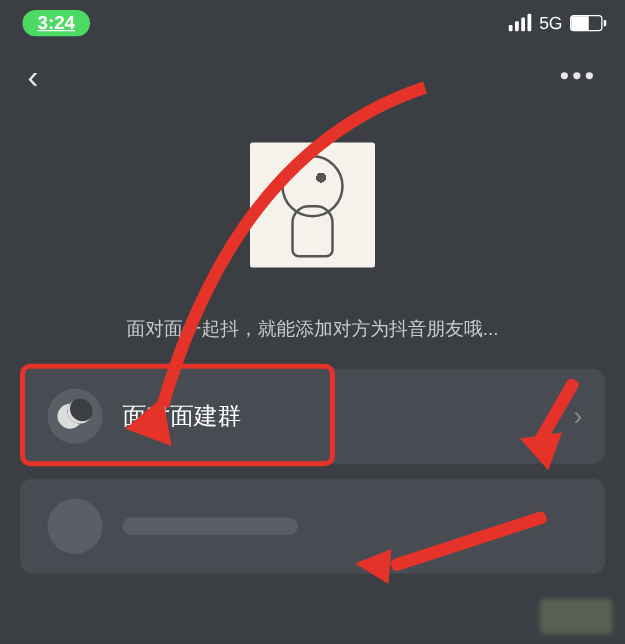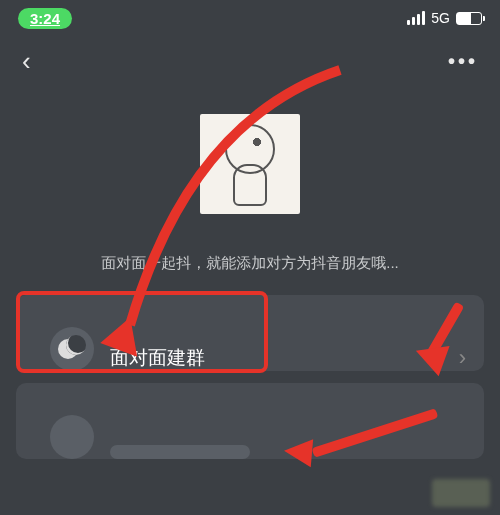--- a/index.html
+++ b/index.html
@@ -92,22 +92,22 @@
       padding: 0 20px;
       text-align:center;
     }
 
     .list { margin-top: 22px; padding:0 16px; }
     .list-item {
       background: #484c52;
       border-radius: 10px;
       margin-bottom: 12px;
       height: 76px;
-      display:flex; align-items:flex-end;
-      padding: 0 34px;
+      display:flex; align-items:center;
+      padding: 0 22px;
       position: relative;
     }
     .item-icon {
       width:44px; height:44px; border-radius:50%;
       background:#5a5f66;
       display:flex; align-items:center; justify-content:center;
       margin-right:16px;
       flex-shrink:0;
     }
     .face-icon { position:relative; width:28px; height:28px; }

